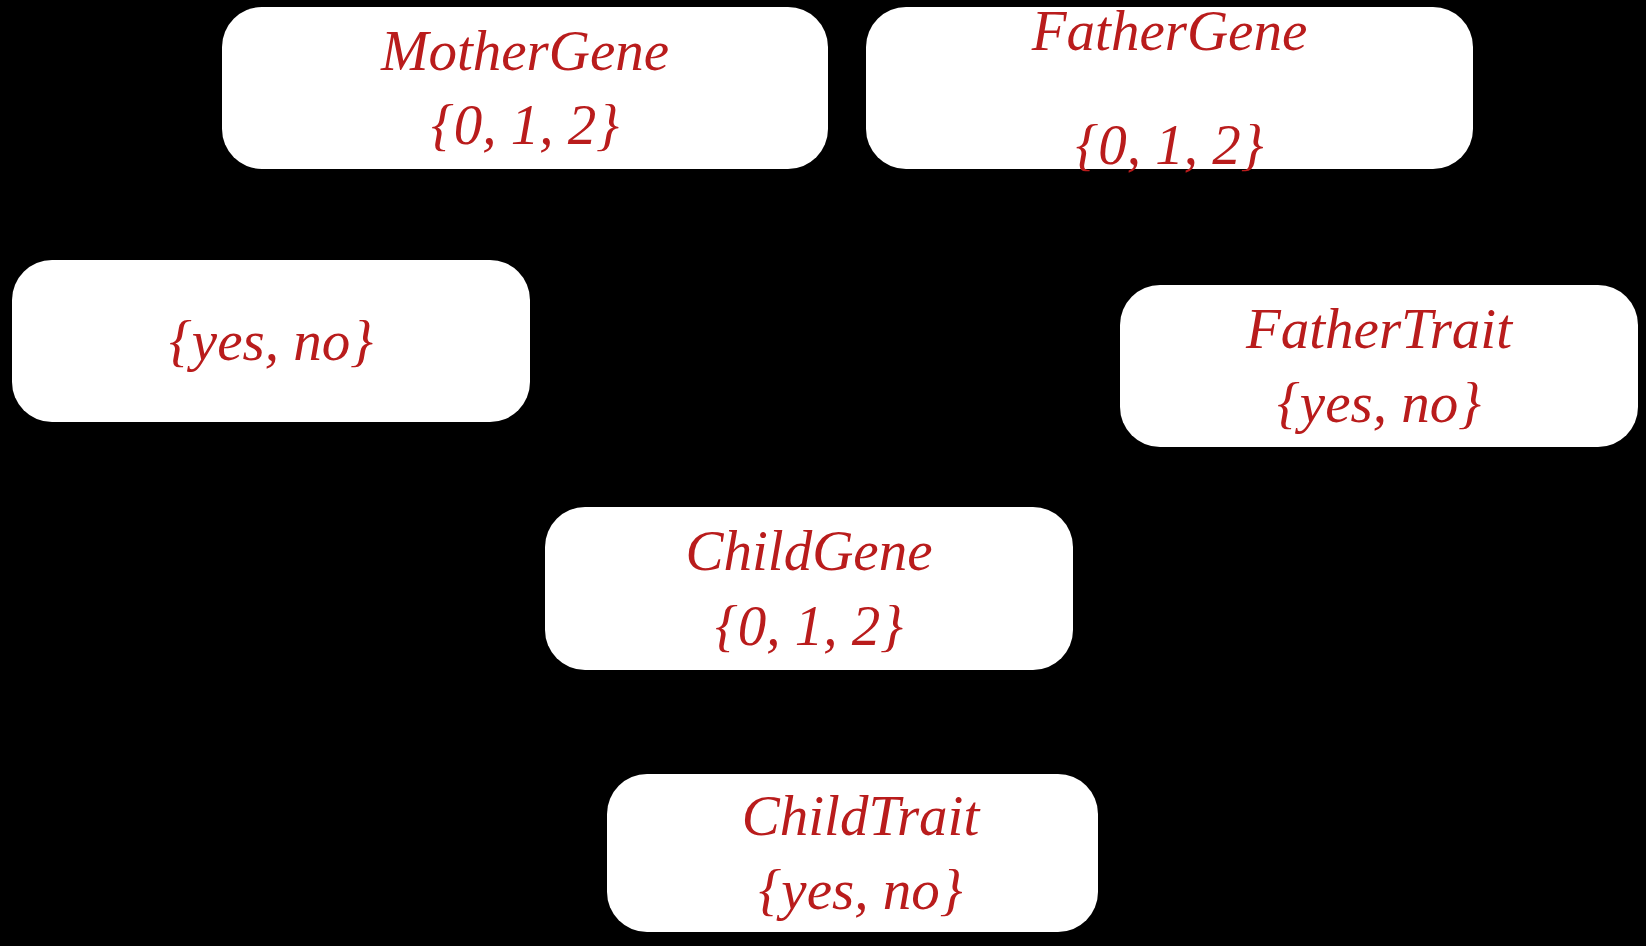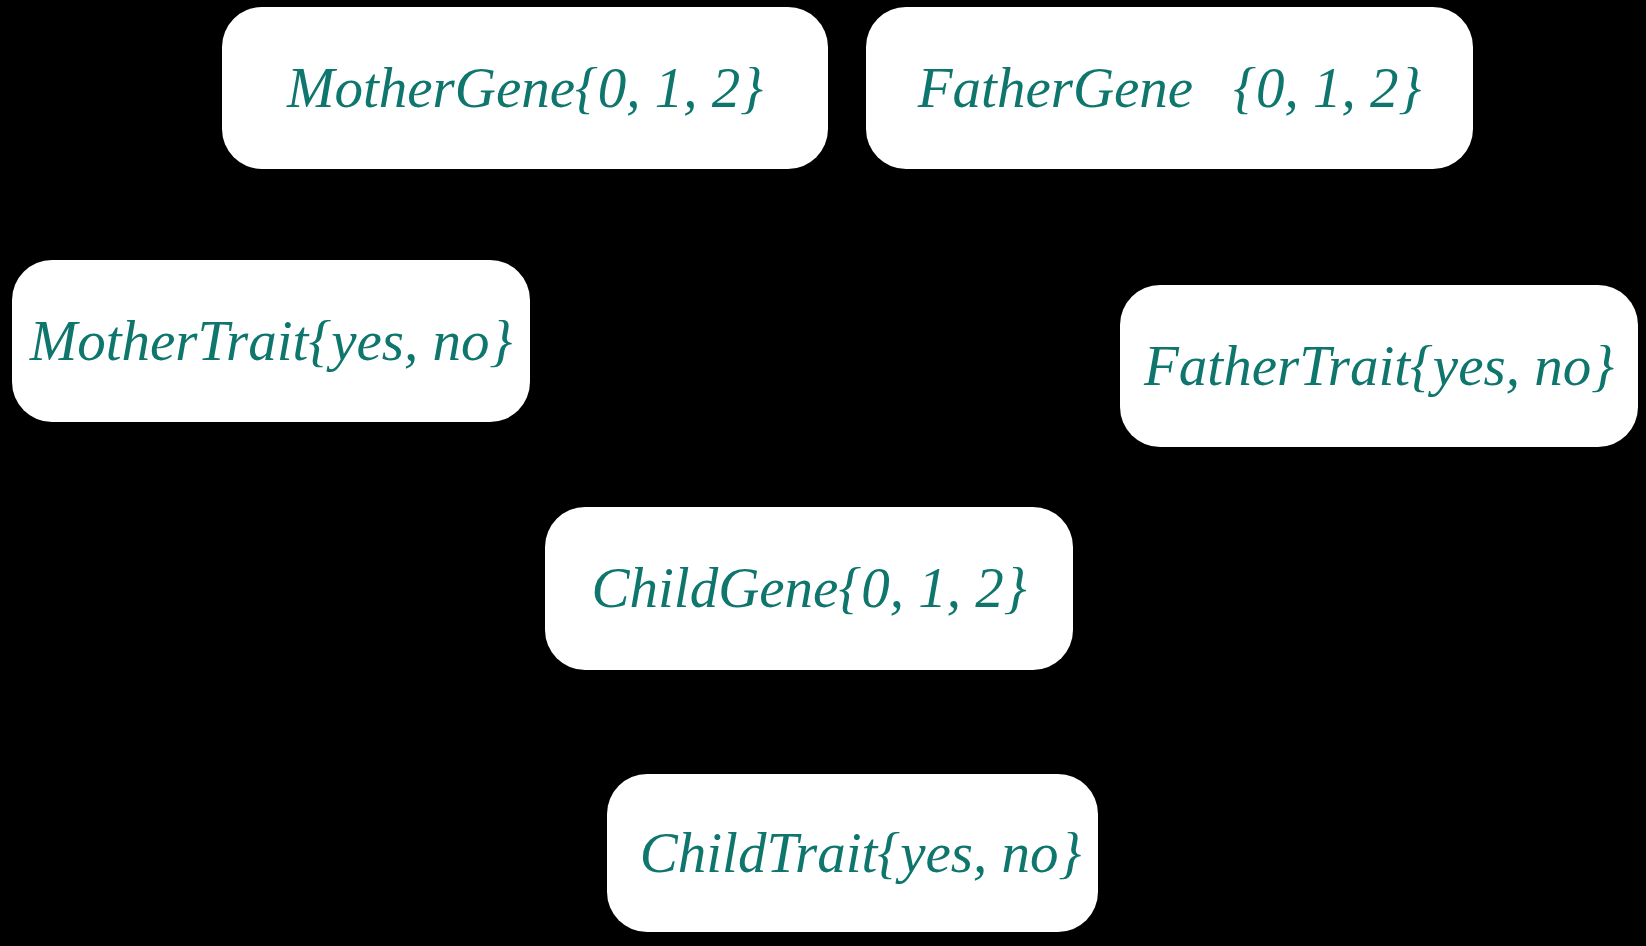--- a/index.html
+++ b/index.html
@@ -11,23 +11,24 @@
     position: relative;
     width: 1646px;
     height: 946px;
     background: #000000;
     overflow: hidden;
     font-family: "Liberation Serif", "DejaVu Serif", serif;
   }
   .node {
     position: absolute;
     background: #ffffff;
-    color: #0f766e;
+    color: #b91c1c;
     border-radius: 40px;
     display: flex;
+    flex-direction: column;
     align-items: center;
     justify-content: center;
     text-align: center;
     font-style: italic;
     font-size: 57px;
     line-height: 1.3;
   }
   .node-label, .node-domain {
     white-space: nowrap;
   }
@@ -48,21 +49,20 @@
     <div class="node-label">MotherGene</div>
     <div class="node-domain">{0, 1, 2}</div>
   </div>
 
   <div class="node node-father-gene">
     <div class="node-label">FatherGene</div>
     <div class="node-domain">{0, 1, 2}</div>
   </div>
 
   <div class="node node-mother-trait">
-    <div class="node-label">MotherTrait</div>
     <div class="node-domain">{yes, no}</div>
   </div>
 
   <div class="node node-father-trait">
     <div class="node-label">FatherTrait</div>
     <div class="node-domain">{yes, no}</div>
   </div>
 
   <div class="node node-child-gene">
     <div class="node-label">ChildGene</div>

